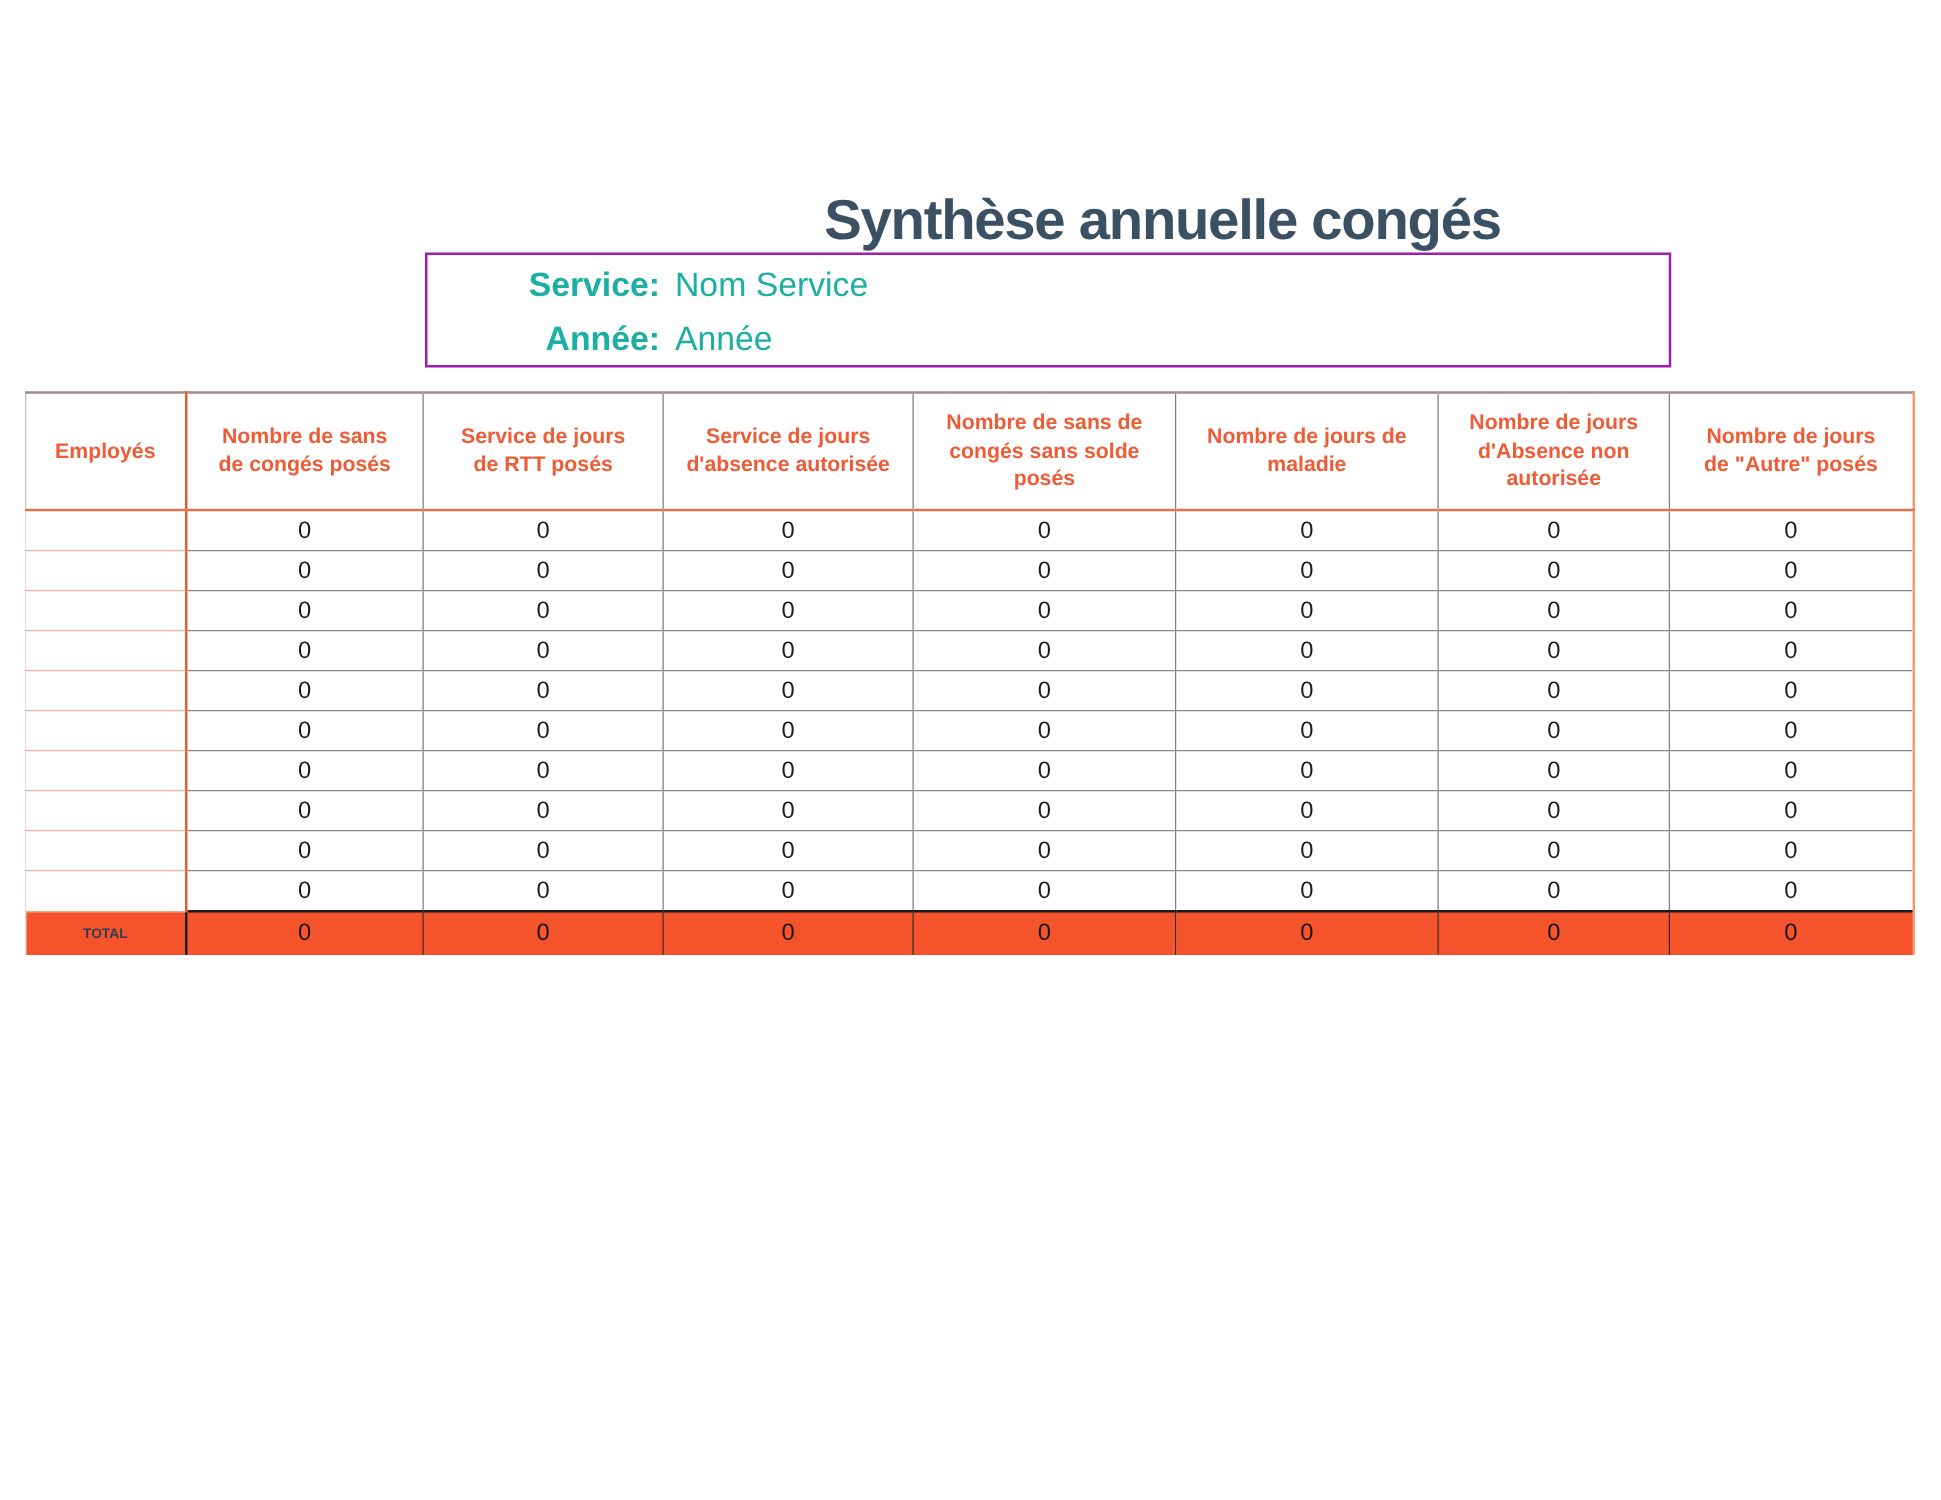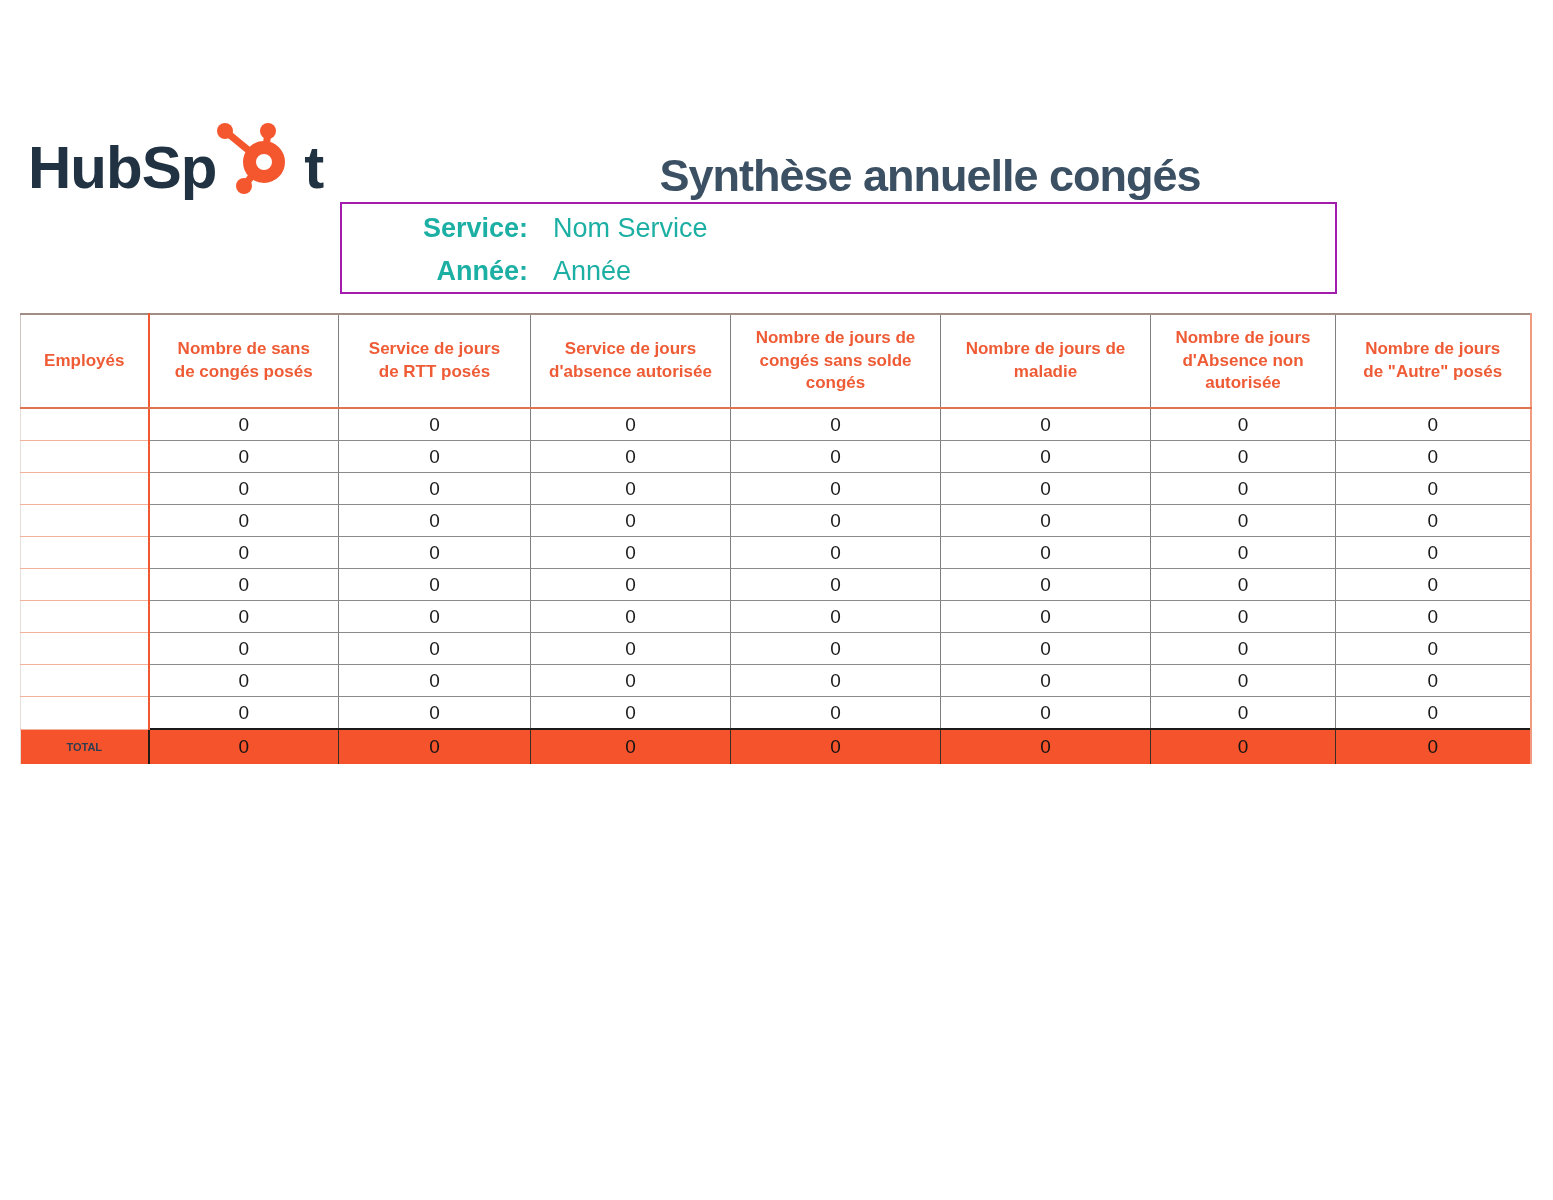--- a/index.html
+++ b/index.html
@@ -13,21 +13,21 @@
 
   
   .title{position:absolute;left:630px;top:150px;width:600px;text-align:center;
          font-size:45px;font-weight:bold;color:#3C5064;letter-spacing:-1px;}
 
   
   .info-box{position:absolute;left:340px;top:202px;width:997px;height:92px;
             border:2px solid #a21caf;box-sizing:border-box;padding-top:3px;}
   .info-row{display:flex;align-items:center;height:43px;}
   .info-label{width:186px;text-align:right;font-size:27px;font-weight:bold;color:#1CAFA3;}
-  .info-value{margin-left:25px;font-size:27px;color:#1CAFA3;}
+  .info-value{margin-left:12px;font-size:27px;color:#1CAFA3;}
 
   
   table.summary{position:absolute;left:20px;top:313px;width:1510px;
                 border-collapse:collapse;table-layout:fixed;}
   th.hcell{height:92px;font-size:17px;font-weight:bold;color:#EE5B35;line-height:1.35;
            text-align:center;vertical-align:middle;padding:0 18px;
            border-top:2px solid #A08D85;border-right:1.5px solid #7F7F7F;
            border-bottom:2.5px solid #DF7550;background:#ffffff;}
   th.hcell.c0{border-left:1px solid #CCC3BF;border-right:2px solid #F1582F;padding:0 4px;border-radius:23px;}
   th.hcell.c7{border-right:2px solid #F19A7E;}
@@ -43,35 +43,20 @@
             border-top:1px solid #F2B29B;}
   td.tcell{background:#F4532B;color:#131313;font-size:19px;text-align:center;
            border-right:1.5px solid #3A2D26;border-top:2px solid #1A1A1A;}
   td.tcell.c7{border-right:2px solid #F19A7E;}
 </style>
 </head>
 <body>
 
 <div class="page">
 
-  <div class="logo">
-    <span class="word">HubSp</span>
-    <svg width="86" height="76" viewBox="0 0 86 76" xmlns="http://www.w3.org/2000/svg">
-      <g stroke="#F4572D" fill="#F4572D">
-        <line x1="8" y1="9" x2="36" y2="32" stroke-width="7"></line>
-        <line x1="51" y1="9" x2="49" y2="26" stroke-width="7"></line>
-        <line x1="27" y1="64" x2="38" y2="50" stroke-width="7"></line>
-        <circle cx="8" cy="9" r="8" stroke="none"></circle>
-        <circle cx="51" cy="9" r="8" stroke="none"></circle>
-        <circle cx="27" cy="64" r="8" stroke="none"></circle>
-        <circle cx="47" cy="40" r="14.5" fill="none" stroke-width="13"></circle>
-      </g>
-    </svg>
-    <span class="word">t</span>
-  </div>
 
   <div class="title">Synthèse annuelle congés</div>
 
   <div class="info-box">
     <div class="info-row">
       <span class="info-label">Service:</span>
       <span class="info-value">Nom Service</span>
     </div>
     <div class="info-row">
       <span class="info-label">Année:</span>
@@ -89,21 +74,21 @@
         <col style="width:210px">
       <col style="width:185px">
         <col style="width:195px">
     </colgroup>
     <thead>
         <tr id="header-row">
           <th class="hcell c0">Employés</th>
           <th class="hcell c1">Nombre de sans de congés posés</th>
           <th class="hcell c2">Service de jours de RTT posés</th>
           <th class="hcell c3">Service de jours d'absence autorisée</th>
-          <th class="hcell c4">Nombre de jours de congés sans solde congés</th>
+          <th class="hcell c4">Nombre de sans de congés sans solde posés</th>
           <th class="hcell c5">Nombre de jours de maladie</th>
           <th class="hcell c6">Nombre de jours d'Absence non autorisée</th>
           <th class="hcell c7">Nombre de jours de "Autre" posés</th>
         </tr>
       </thead>
     <tbody id="body-rows">
         <tr>
           <td class="dcell c0"></td>
           <td class="dcell c1">0</td>
           <td class="dcell c2">0</td>

